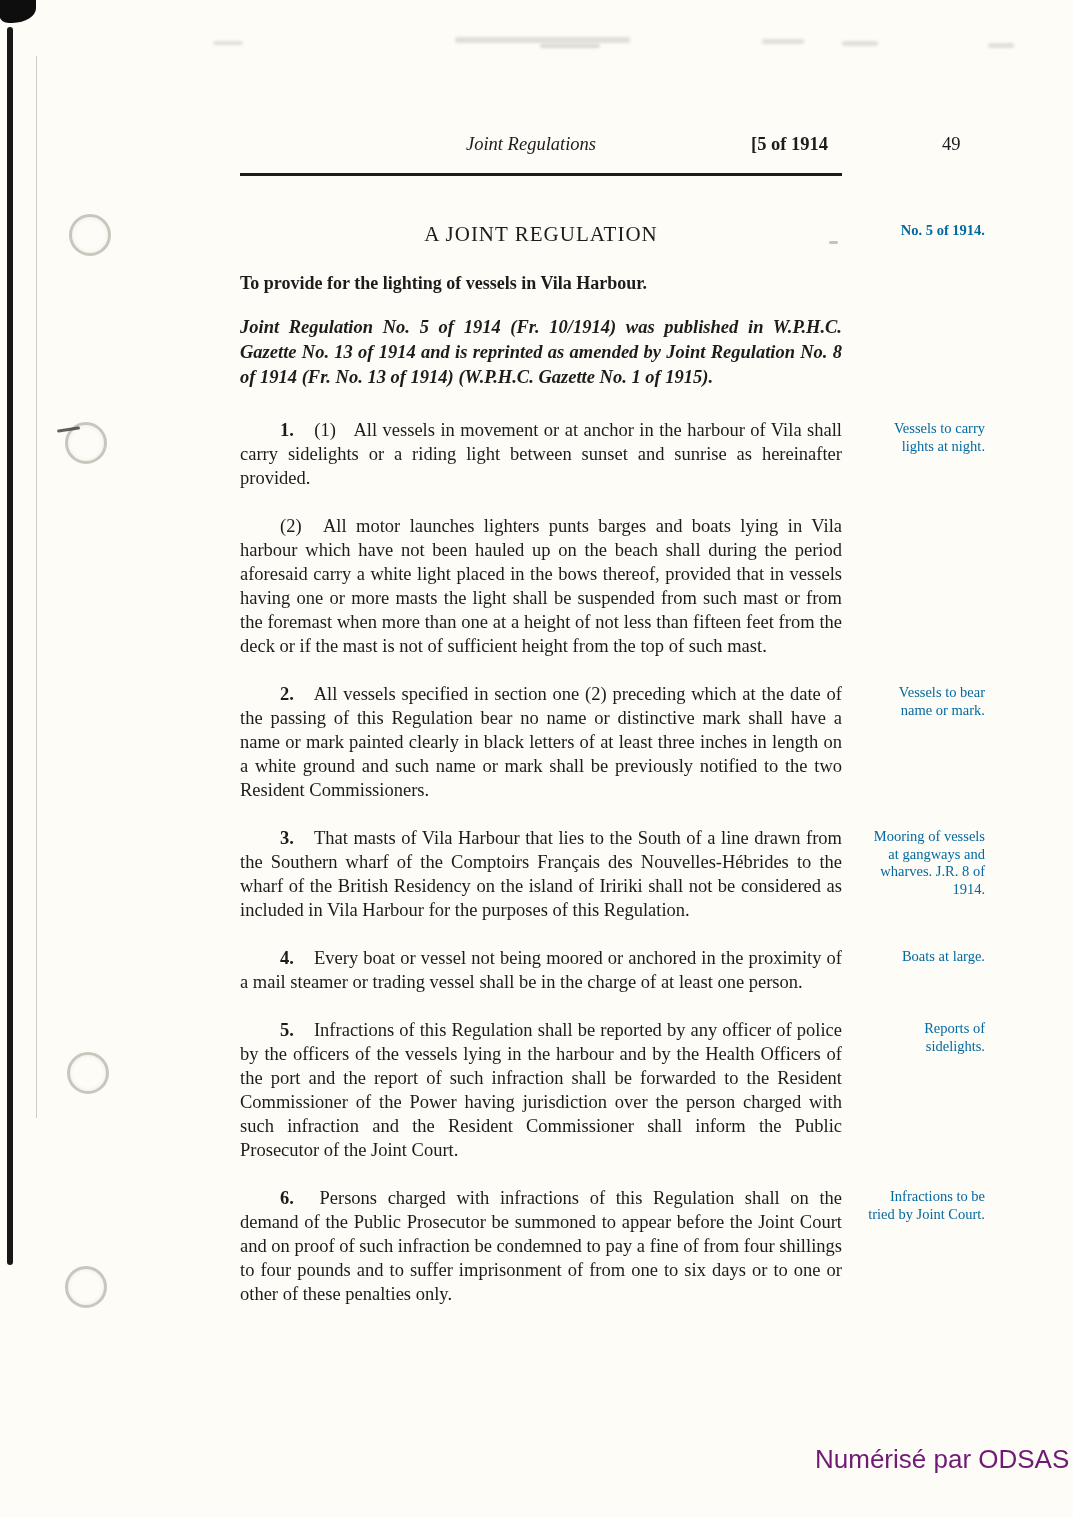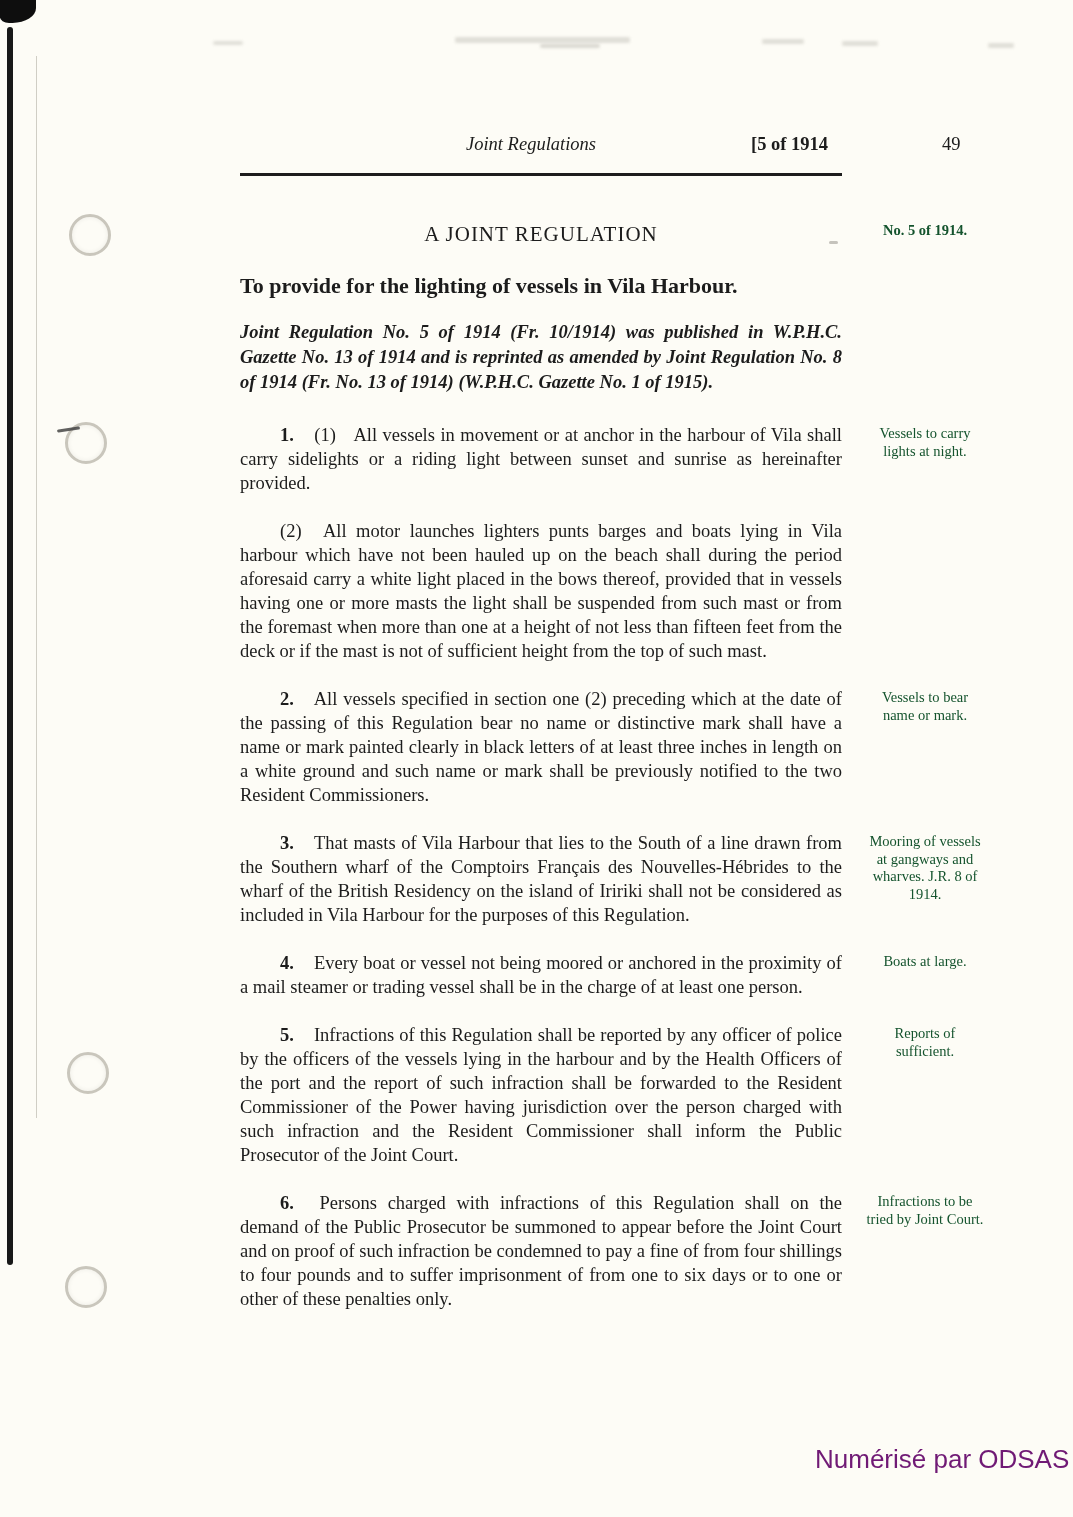--- a/index.html
+++ b/index.html
@@ -31,24 +31,24 @@
   
   .content{position:absolute;left:240px;top:134px;width:745px;}
   .page-header{position:relative;height:26px;font-size:18.5px;}
   .running-title{position:absolute;left:226px;font-style:italic;}
   .citation{position:absolute;left:511px;font-weight:bold;}
   .pagenum{position:absolute;left:702px;}
   .rule{margin-top:13px;width:602px;height:3px;background:#1d1d1d;}
 
   .heading-wrap{position:relative;width:602px;margin-top:46px;}
   .main-heading{margin:0;font-size:21px;font-weight:normal;letter-spacing:1px;text-align:center;}
-  .note{position:absolute;left:625px;top:2px;width:120px;font-size:14.5px;line-height:17.5px;text-align:center;text-indent:0;color:#14532d;}
+  .note{position:absolute;left:625px;top:2px;width:120px;font-size:14.5px;line-height:17.5px;text-align:right;text-indent:0;color:#0369a1;}
   .heading-note{font-weight:bold;top:0;}
 
-  .subtitle{width:602px;margin:26px 0 0 0;font-size:22px;font-weight:bold;}
+  .subtitle{width:602px;margin:26px 0 0 0;font-size:18px;font-weight:bold;}
   .preamble{width:602px;margin:21px 0 28px 0;font-size:18.5px;line-height:25px;font-style:italic;font-weight:bold;text-align:justify;}
 
   .section{position:relative;width:602px;}
   .para{margin:0 0 24px 0;font-size:18.5px;line-height:24px;text-align:justify;text-indent:40px;}
   .num{font-weight:bold;margin-right:15px;}
   .subnum{margin-right:13px;}
   .num:empty,.subnum:empty{display:none;}
 
   .scan-footer{
     position:absolute;left:815px;top:1444px;
@@ -138,21 +138,21 @@
     </p>
     <div class="note">Boats at large.</div>
   </div>
 
   <div class="section">
     <p class="para">
       <span class="num">5.</span>
       
       <span>Infractions of this Regulation shall be reported by any officer of police by the officers of the vessels lying in the harbour and by the Health Officers of the port and the report of such infraction shall be forwarded to the Resident Commissioner of the Power having jurisdiction over the person charged with such infraction and the Resident Commissioner shall inform the Public Prosecutor of the Joint Court.</span>
     </p>
-    <div class="note">Reports of sufficient.</div>
+    <div class="note">Reports of sidelights.</div>
   </div>
 
   <div class="section">
     <p class="para">
       <span class="num">6.</span>
       
       <span>Persons charged with infractions of this Regulation shall on the demand of the Public Prosecutor be summoned to appear before the Joint Court and on proof of such infraction be condemned to pay a fine of from four shillings to four pounds and to suffer imprisonment of from one to six days or to one or other of these penalties only.</span>
     </p>
     <div class="note">Infractions to be tried by Joint Court.</div>
   </div>

